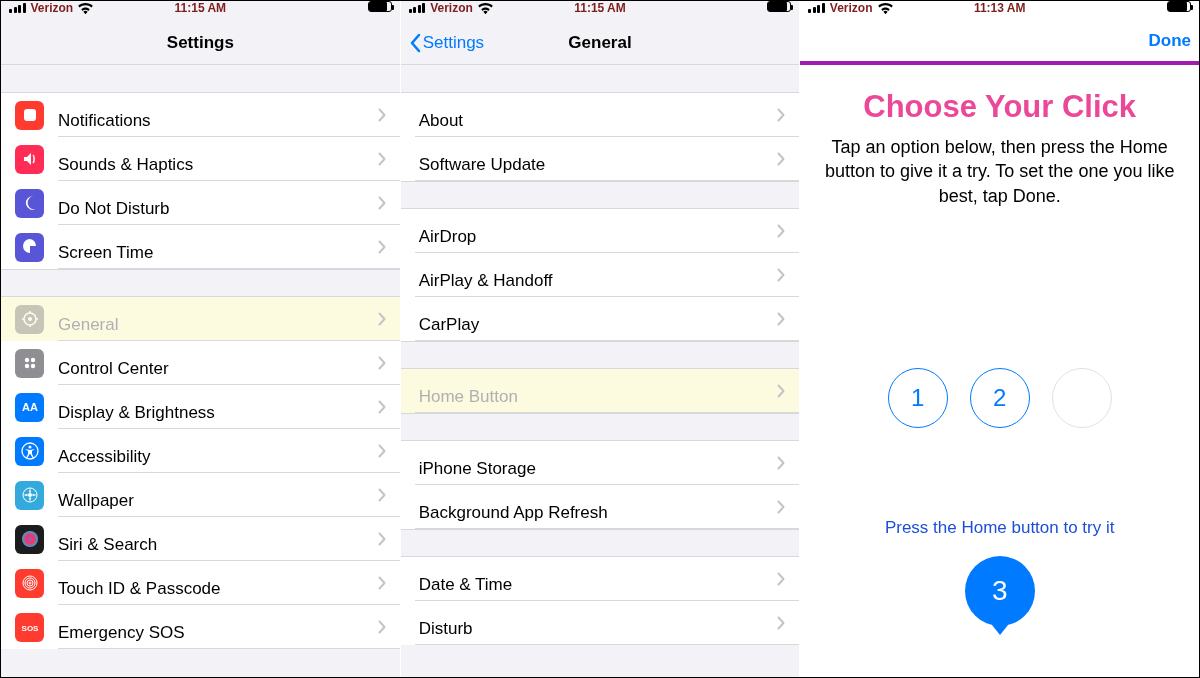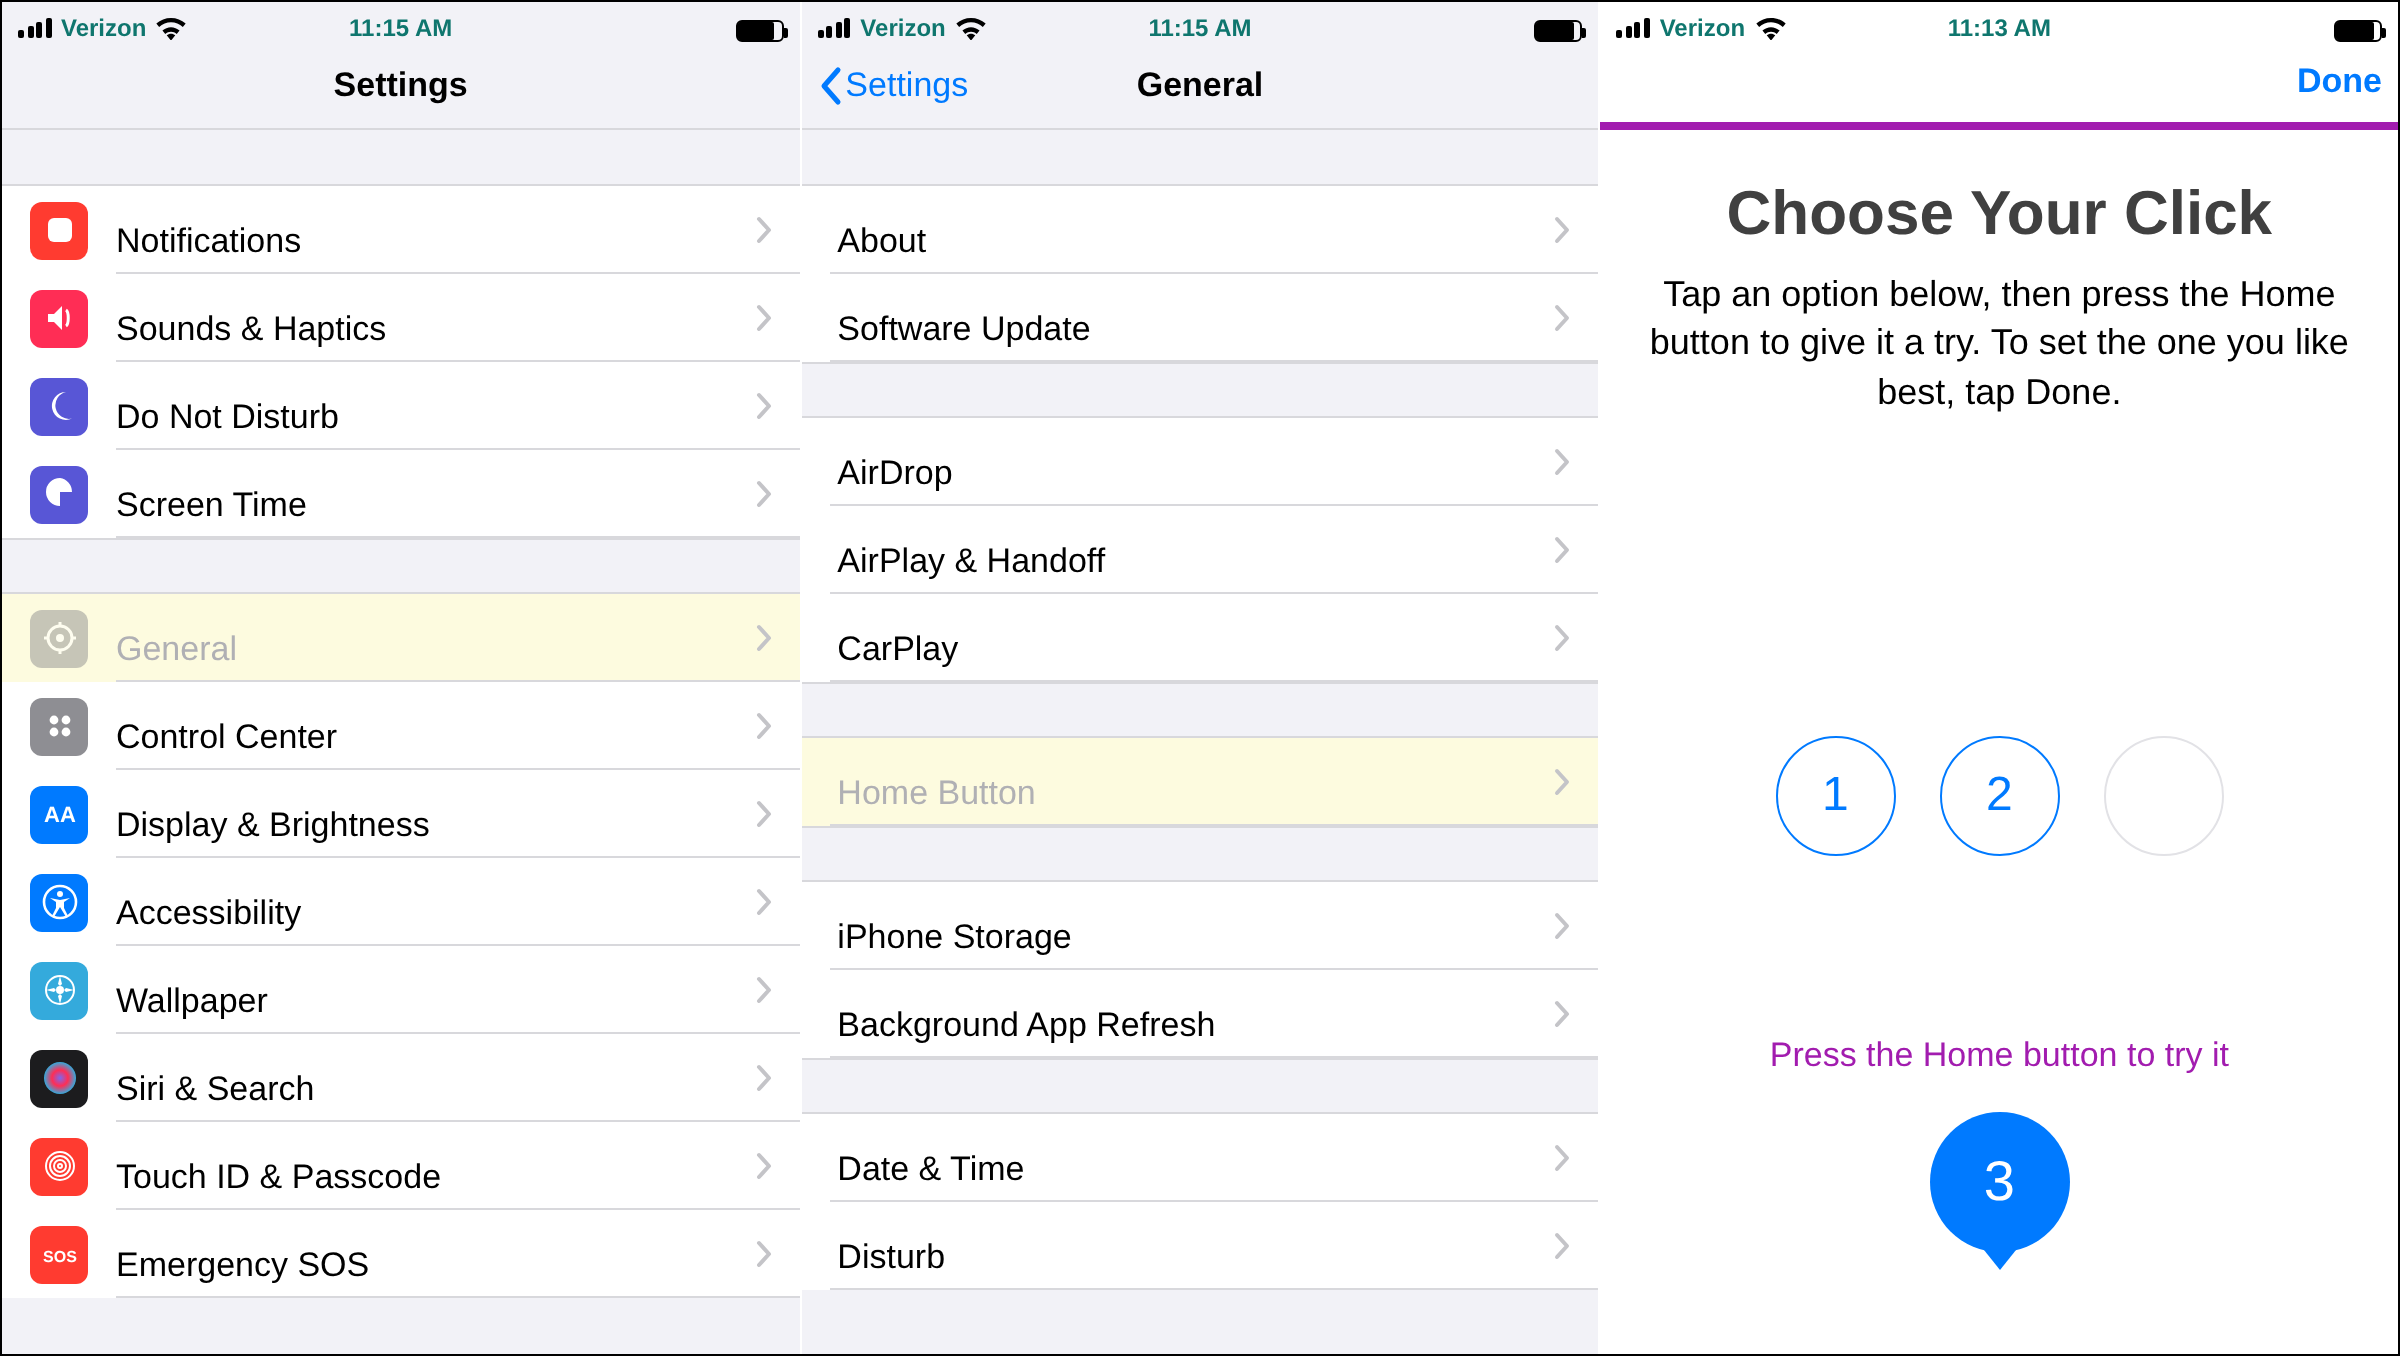--- a/index.html
+++ b/index.html
@@ -28,24 +28,24 @@
     position:relative;
     background:var(--bg);
     overflow:hidden;
     border-right:1px solid #fff;
   }
   .pane:last-child{border-right:none;}
 
   
   .statusbar{
     height:20px;
-    display:flex;align-items:flex-end;justify-content:space-between;
+    display:flex;align-items:flex-start;justify-content:space-between;
     padding:0 8px;
     font-size:12px;font-weight:600;
-    color:#0f766e;
+    color:#7f1d1d;
     background:var(--bg);
   }
   .sb-left,.sb-right{display:flex;align-items:center;gap:5px;}
   .sb-center{position:absolute;left:0;right:0;text-align:center;pointer-events:none;}
 
   .signal{display:flex;align-items:flex-end;gap:1.5px;}
   .signal i{width:3px;background:#000;display:block;border-radius:1px;}
   .signal i:nth-child(1){height:4px;}
   .signal i:nth-child(2){height:6px;}
   .signal i:nth-child(3){height:8px;}
@@ -114,38 +114,38 @@
   .row.hi .icon{filter:grayscale(1) opacity(.5);}
 
   
   .clickpage{
     height:calc(100% - 64px);
     background:#fff;
     display:flex;flex-direction:column;align-items:center;
     padding:0 24px;
   }
   .clickpage .hero{
-    font-size:31px;font-weight:700;color:#404040;margin-top:24px;text-align:center;
+    font-size:31px;font-weight:700;color:#ec4899;margin-top:24px;text-align:center;
   }
   .clickpage .desc{
     font-size:18px;color:#000;text-align:center;margin-top:10px;line-height:1.35;
   }
   .clickpage .opts{
     margin-top:160px;
     display:flex;gap:22px;
   }
   .opt{
     width:60px;height:60px;border-radius:50%;
     border:1.5px solid var(--blue);
     display:flex;align-items:center;justify-content:center;
     font-size:24px;color:var(--blue);
     background:#fff;
   }
   .opt.faded{border-color:#e2e2e6;color:#fff;}
-  .tryit{margin-top:90px;font-size:17px;color:#a21caf;}
+  .tryit{margin-top:90px;font-size:17px;color:#1d4ed8;}
   .bigopt{
     margin-top:18px;
     width:70px;height:70px;border-radius:50%;
     background:var(--blue);color:#fff;
     display:flex;align-items:center;justify-content:center;
     font-size:28px;font-weight:400;
     position:relative;
   }
   .bigopt::after{
     content:"";position:absolute;bottom:-9px;left:50%;transform:translateX(-50%);

